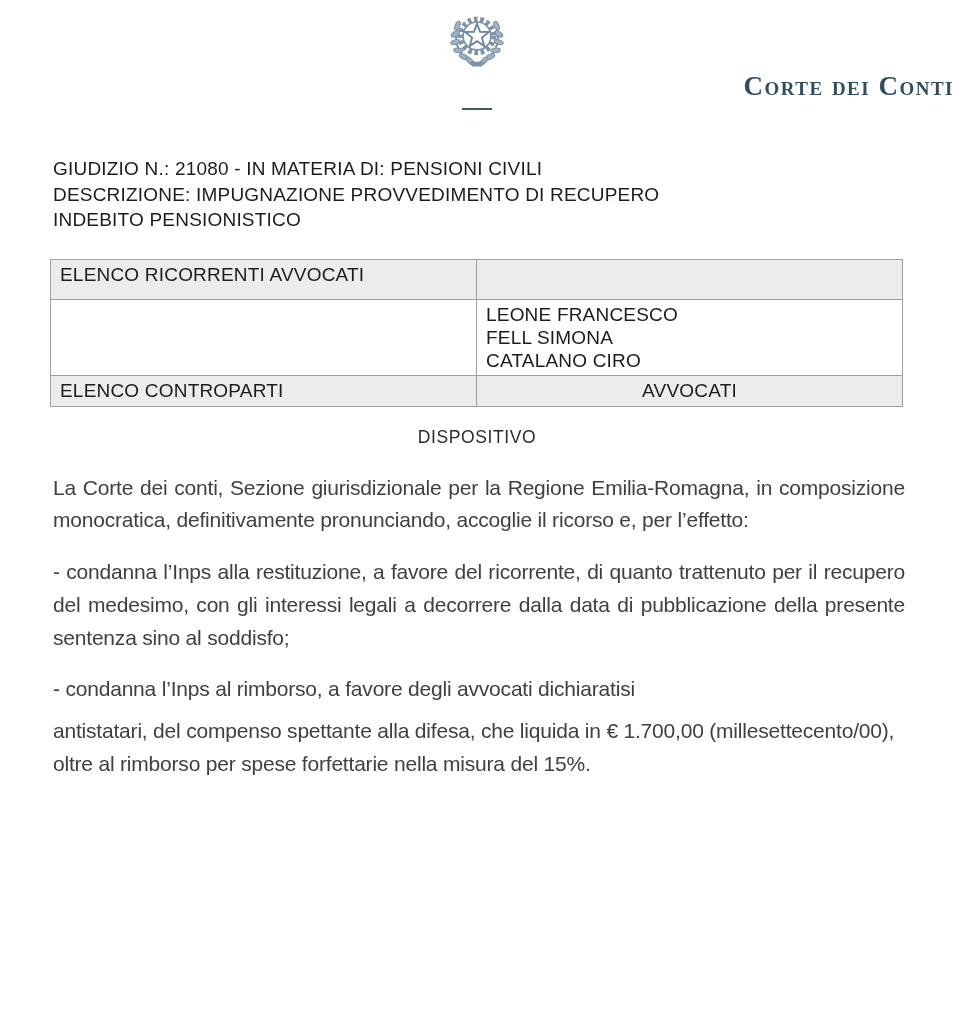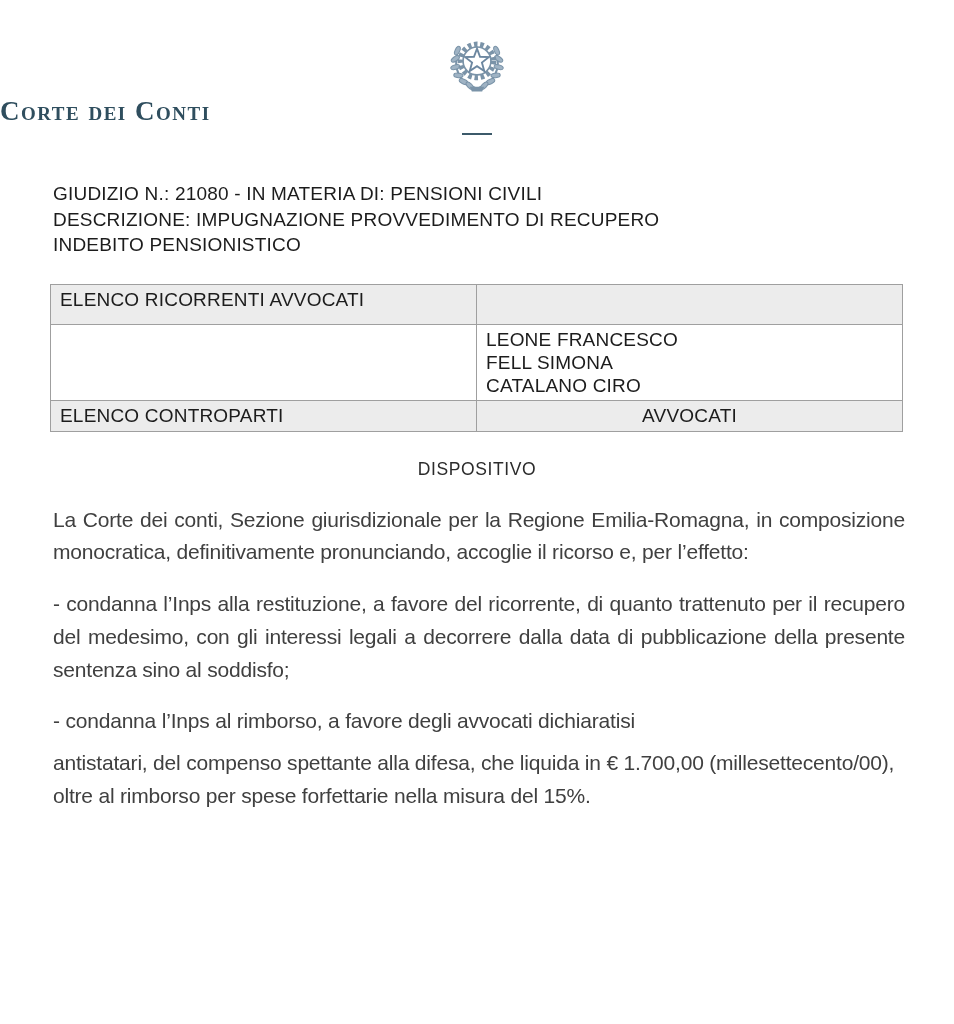--- a/index.html
+++ b/index.html
@@ -5,21 +5,21 @@
   html,body { margin:0; padding:0; background:#ffffff; }
   .page {
     position:relative;
     width:954px; height:1024px;
     background:#ffffff;
     font-family:"Liberation Sans", sans-serif;
     color:#1e1e1e;
     overflow:hidden;
   }
   
-  .doc-header { text-align:left; padding-top:30px; }
+  .doc-header { text-align:right; padding-top:5px; }
   .emblem { display:block; margin:0 auto; }
   .court-title {
     font-family:"Liberation Serif", serif;
     font-variant:small-caps;
     font-size:27px;
     font-weight:600;
     letter-spacing:1.5px;
     color:#2f4e5e;
     margin-top:2px;
   }
@@ -69,21 +69,21 @@
   .parties td.justify { text-align:justify; }
   .avv-line { margin:0; }
   .gap-top { margin-top:8px; }
   
   .dispositivo-heading {
     text-align:center;
     font-size:17.5px;
     font-weight:400;
     letter-spacing:.6px;
     color:#2b2b2b;
-    margin:27px 0 24px 0;
+    margin:20px 0 24px 0;
   }
   .body-par {
     margin:0 49px 19px 53px;
     font-size:21px;
     line-height:1.56;
     letter-spacing:-0.2px;
     color:#404040;
   }
   .justify-par { text-align:justify; }
   .tight-bottom { margin-bottom:9px; }

